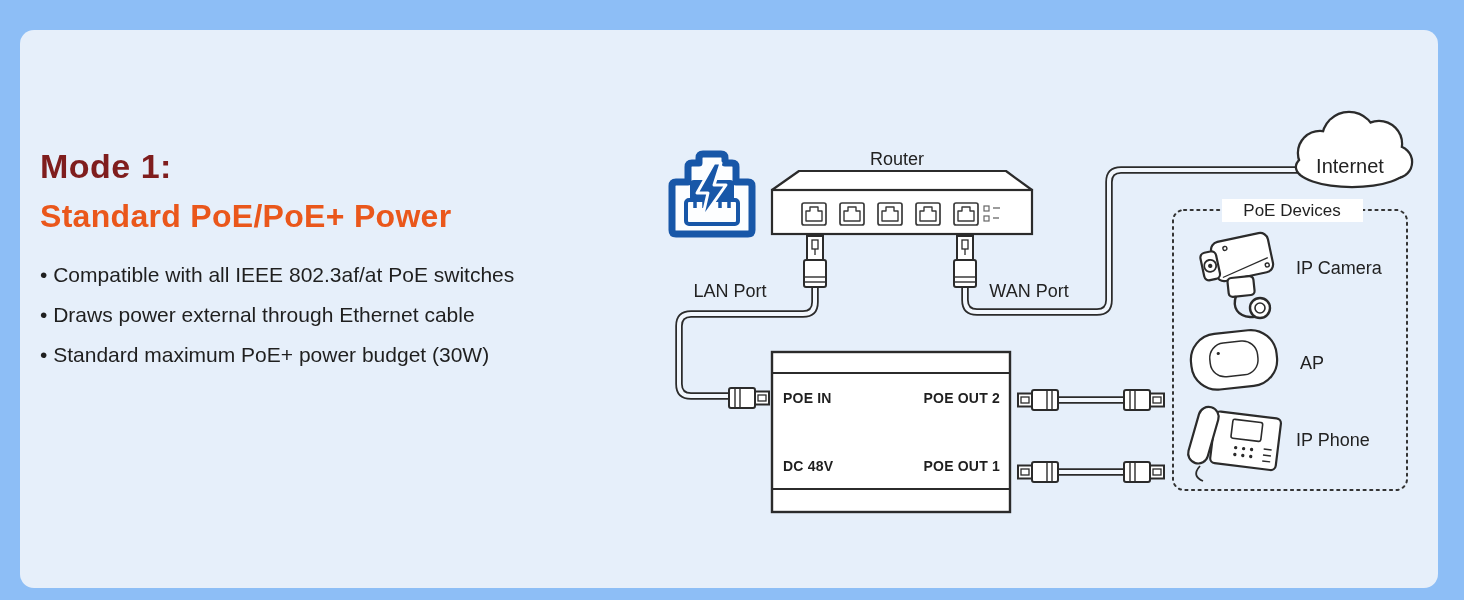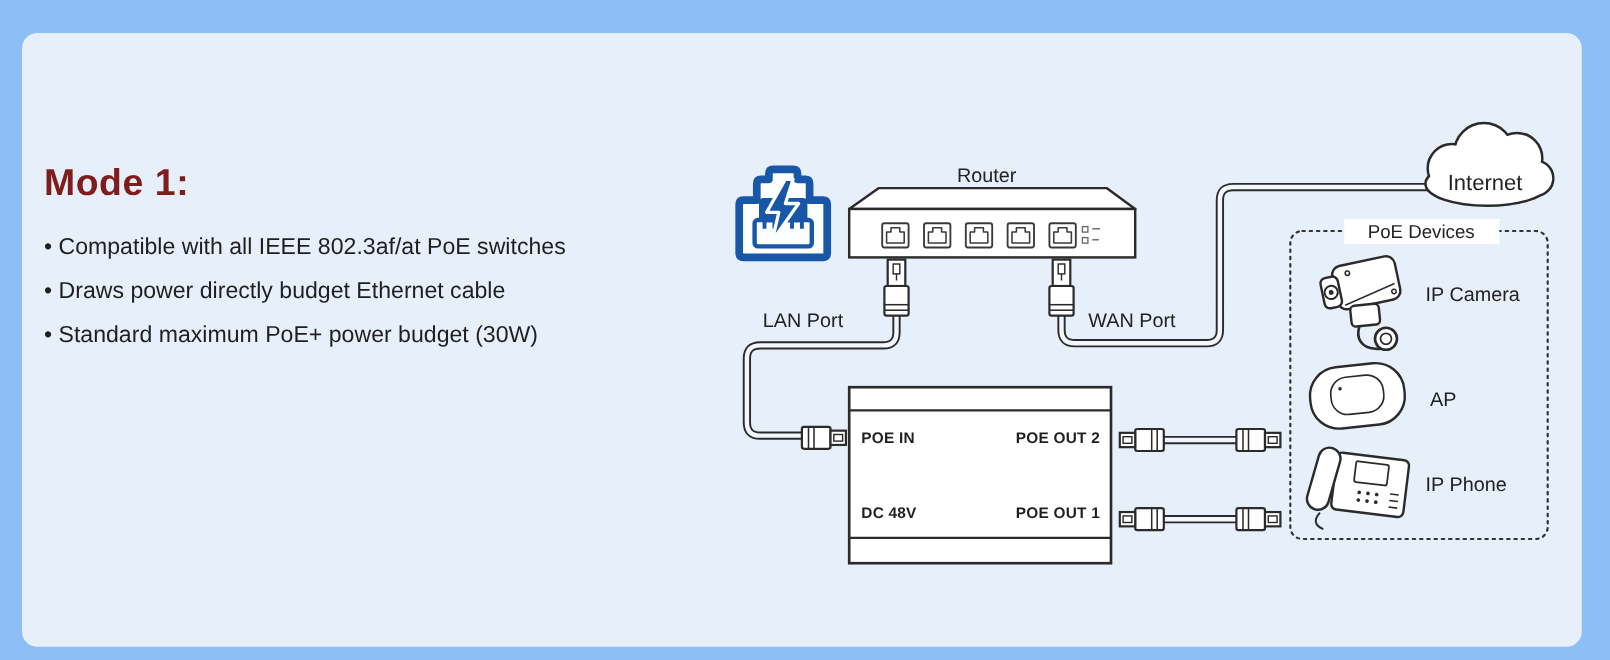--- a/index.html
+++ b/index.html
@@ -28,23 +28,24 @@
   .cable-i{stroke:#F2F7FD;stroke-width:4;fill:none;}
   .ln{stroke:#2b2b2b;fill:none;}
 </style>
 </head>
 <body>
 
 <div class="panel"></div>
 
 <div class="copy">
   <div class="h1">Mode 1:</div>
+  <div class="h2">Standard PoE/PoE+ Power</div>
   <div class="feats">
     <div class="feat">• Compatible with all IEEE 802.3af/at PoE switches</div>
-    <div class="feat">• Draws power directly budget Ethernet cable</div>
+    <div class="feat">• Draws power external through Ethernet cable</div>
     <div class="feat">• Standard maximum PoE+ power budget (30W)</div>
   </div>
 </div>
 
 <svg width="1464" height="600" viewBox="0 0 1464 600" style="position:absolute;left:0;top:0;">
 
   <g>
 
     <path class="cable-o" d="M815,278 L815,302 Q815,314 803,314 L691,314 Q679,314 679,326 L679,384 Q679,396 691,396 L733,396"></path>
     <path class="cable-i" d="M815,278 L815,302 Q815,314 803,314 L691,314 Q679,314 679,326 L679,384 Q679,396 691,396 L733,396"></path>

